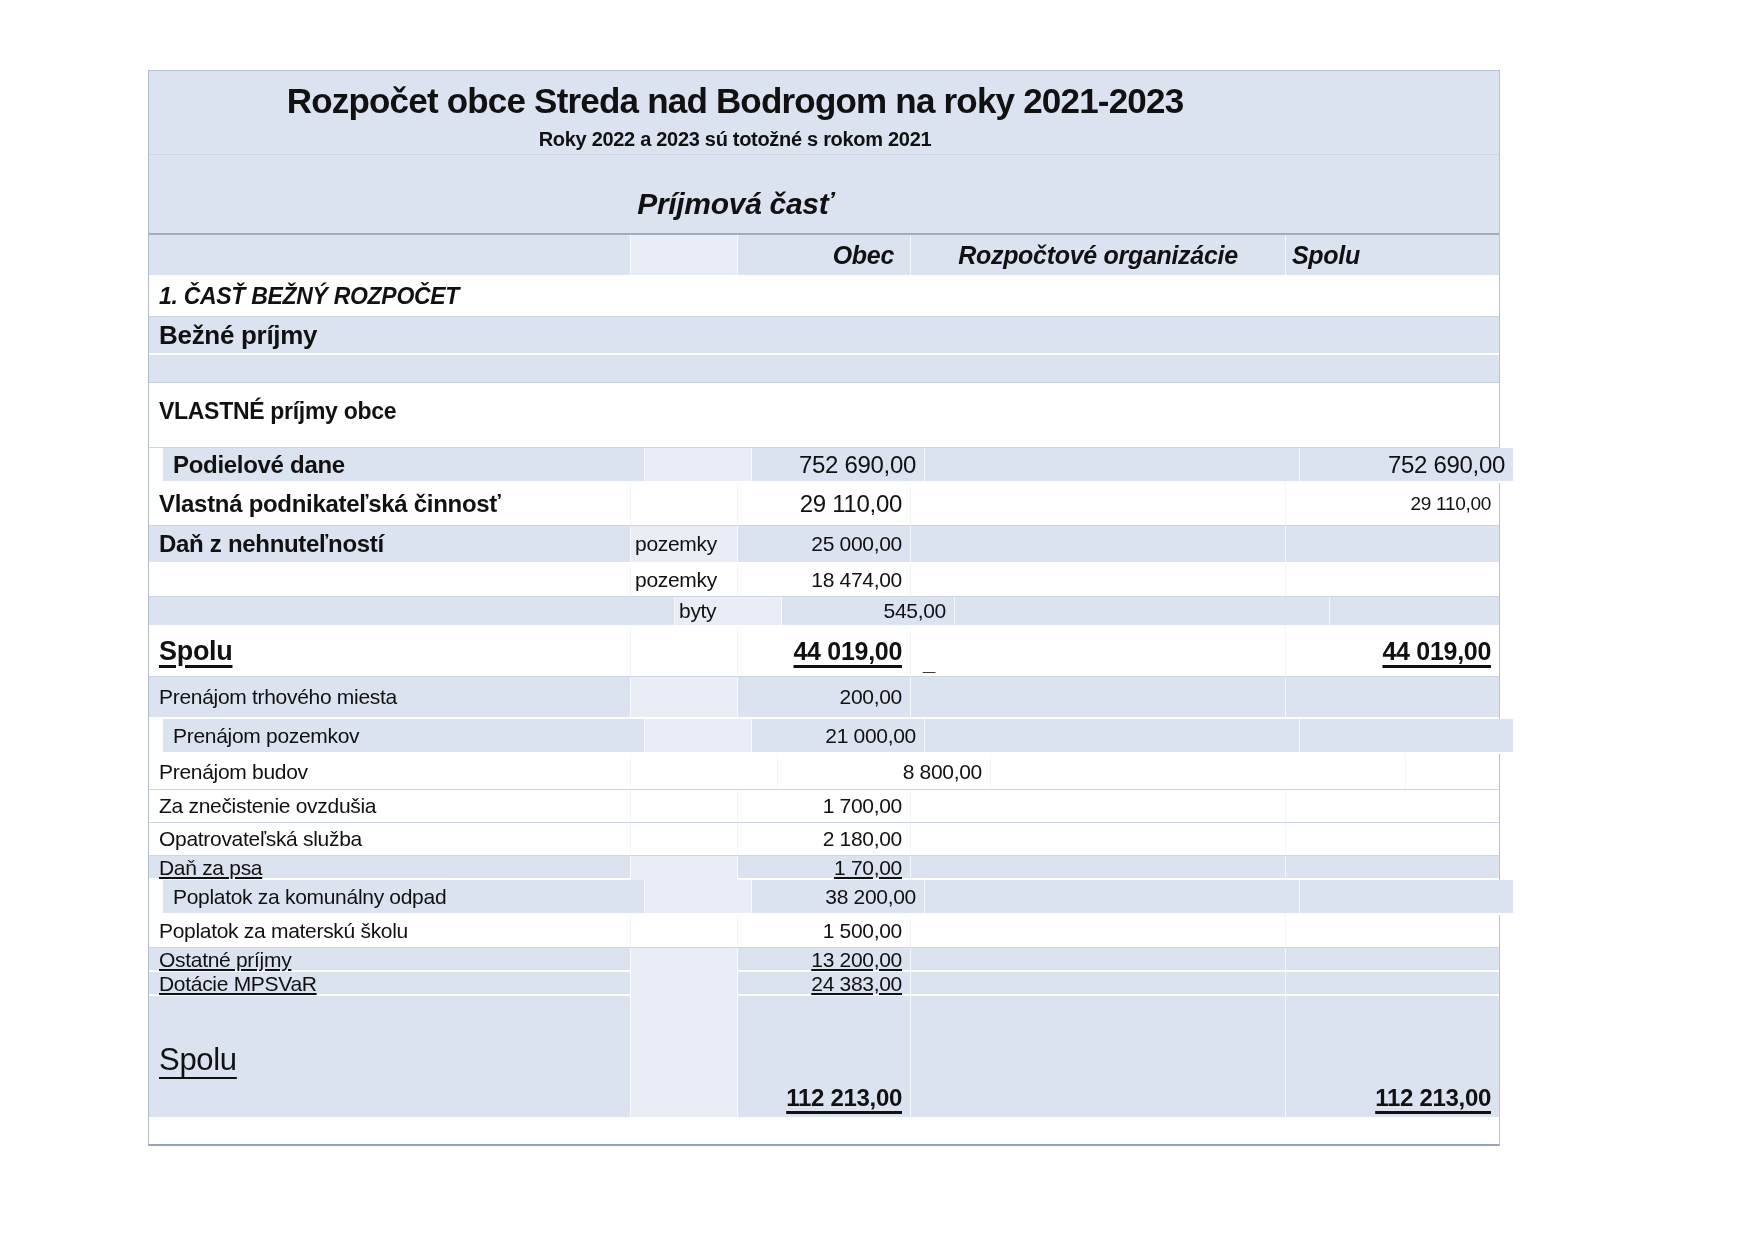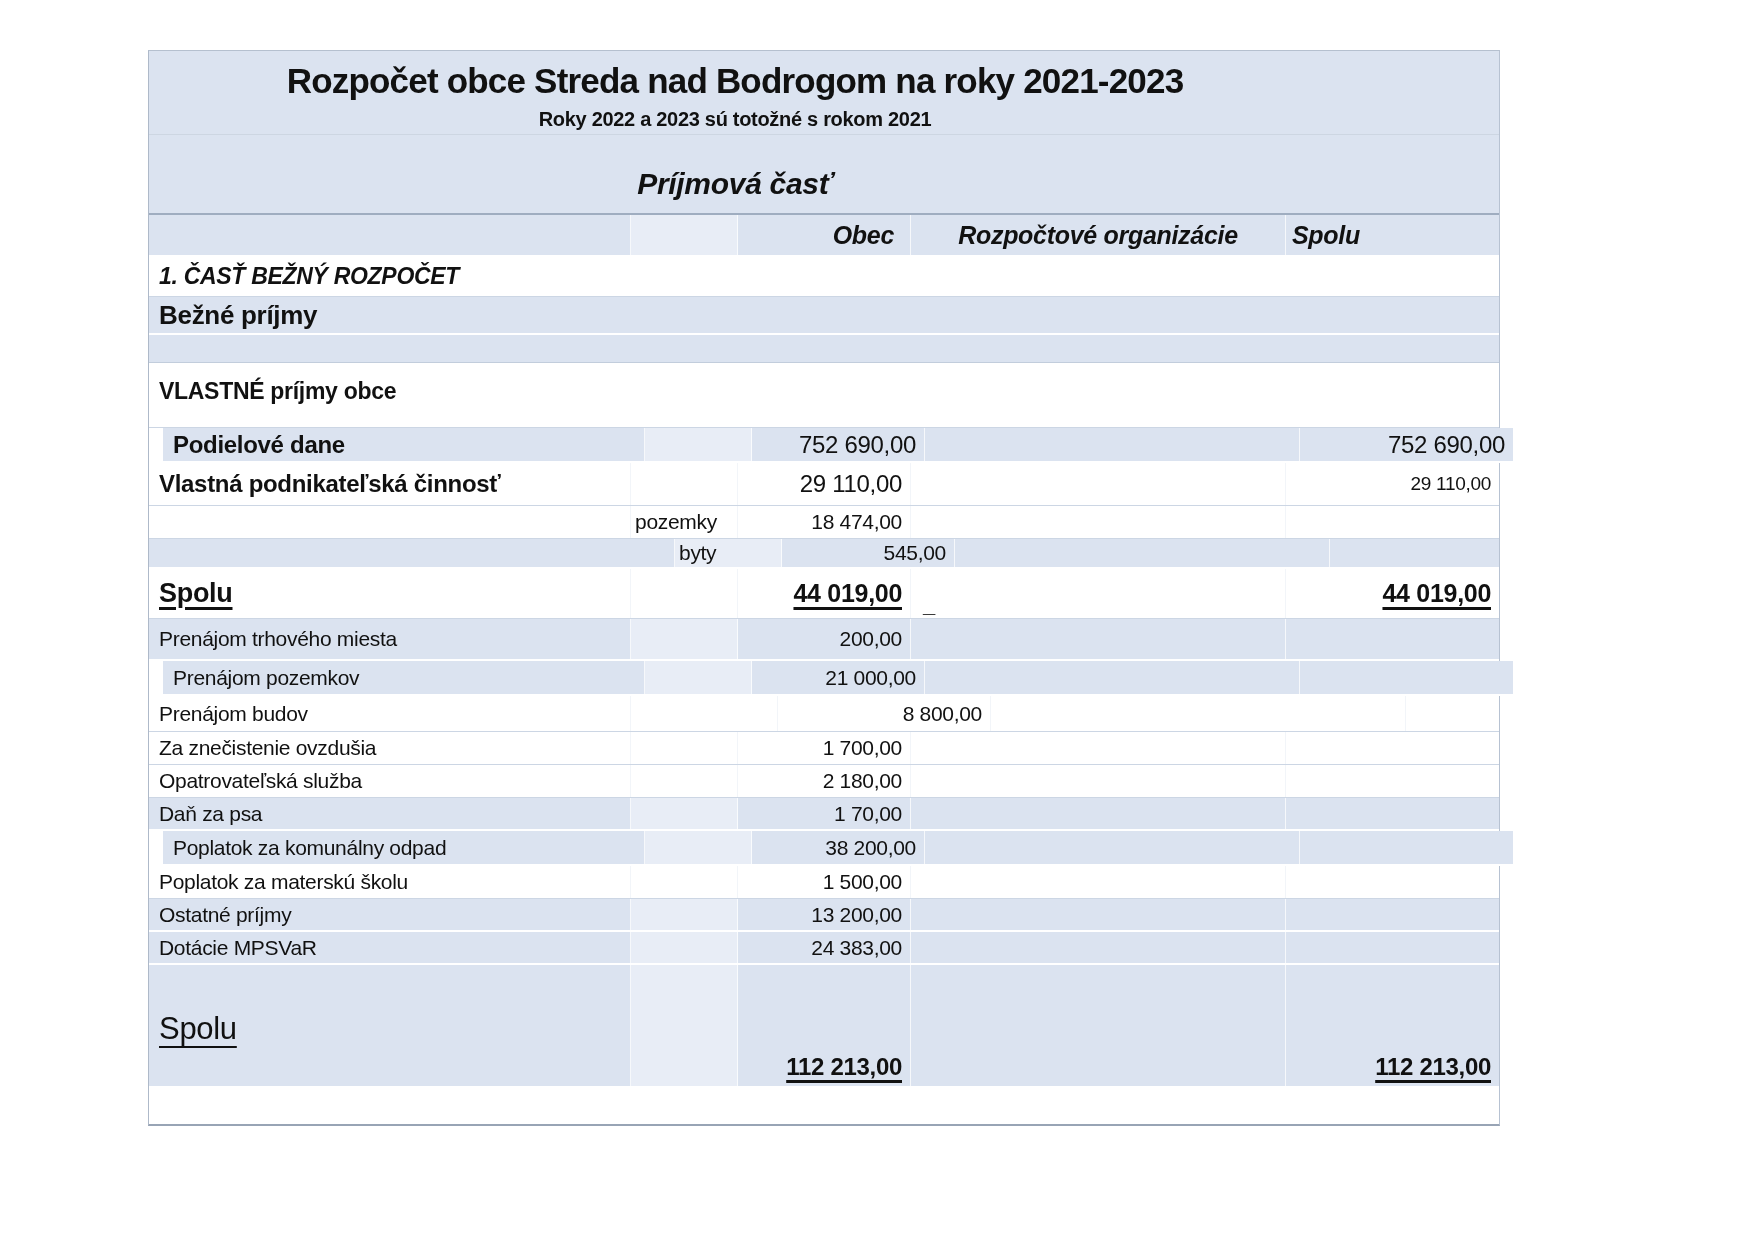--- a/index.html
+++ b/index.html
@@ -6,21 +6,21 @@
   .page{
     position:relative;
     width:1754px;height:1240px;
     background:#ffffff;
     font-family:"Liberation Sans", sans-serif;
     color:#111111;
     letter-spacing:-0.3px;
     overflow:hidden;
   }
   .sheet{
-    position:absolute;left:148px;top:50px;
+    position:absolute;left:148px;top:70px;
     width:1352px;height:1076px;
     box-sizing:border-box;
     background:#ffffff;
     border-left:1px solid #aeb9c9;
     border-right:1px solid #b7c2d2;
     border-top:1px solid #b5c0cf;
     border-bottom:2px solid #98a4b5;
     display:flex;flex-direction:column;
   }
   .band,.row{box-sizing:border-box;flex-shrink:0;width:100%;}
@@ -64,21 +64,21 @@
   .r{border-bottom:1px solid #ccd6e4;}
   .r.blue{border-bottom:2px solid #ffffff;}
   .bold-lbl{font-size:24px;font-weight:bold;}
   .bold-val{font-size:24px;font-weight:normal;}
   .reg-lbl{font-size:21px;}
   .reg-val{font-size:21px;}
   .sub-lbl{font-size:21px;}
   .small-val{font-size:19px;}
 
   .h35{height:35px;margin-left:14px;} .h43{height:43px;} .h38{height:38px;} .h33{height:33px;}
-  .h30{height:30px;padding-left:44px;} .h50{height:50px;} .h42{height:42px;} .h36{height:36px;gap:40px;} .h34{height:33px;}
+  .h30{height:30px;padding-left:44px;} .h50{height:50px;} .h42{height:42px;} .h36{height:36px;gap:40px;} .h34{height:24px;text-decoration:underline;}
 
   .u3{text-decoration:underline;text-decoration-thickness:3px;text-underline-offset:5px;}
   .u2{text-decoration:underline;text-decoration-thickness:2px;text-underline-offset:7px;}
   .subtotal-lbl{font-size:27px;font-weight:bold;}
   .subtotal-val{font-size:25px;font-weight:bold;}
   .mark{font-size:22px;font-weight:bold;padding-left:12px;align-self:flex-end;}
 
   .blank2{height:45px;}
   .blank2 .cell{height:45px;}
   .total-lbl-row{height:38px;}
@@ -150,27 +150,40 @@
       <div class="cell cB"></div>
       <div class="cell cC">
           <span class="bold-val">29 110,00</span>
         </div>
       <div class="cell cD"></div>
       <div class="cell cE">
           <span class="small-val">29 110,00</span>
         </div>
     </div>
 
-
-    <div class="row grid r white h33">
-      <div class="cell cA"></div>
+    <div class="row grid r blue h38">
+      <div class="cell cA">
+          <span class="bold-lbl">Daň z nehnuteľností</span>
+        </div>
       <div class="cell cB">
           <span class="sub-lbl">pozemky</span>
         </div>
       <div class="cell cC">
+          <span class="reg-val">25 000,00</span>
+        </div>
+      <div class="cell cD"></div>
+      <div class="cell cE"></div>
+    </div>
+
+    <div class="row grid r white h33">
+      <div class="cell cA"></div>
+      <div class="cell cB">
+          <span class="sub-lbl">pozemky</span>
+        </div>
+      <div class="cell cC">
           <span class="reg-val">18 474,00</span>
         </div>
       <div class="cell cD"></div>
       <div class="cell cE"></div>
     </div>
 
     <div class="row grid r blue h30">
       <div class="cell cA"></div>
       <div class="cell cB">
           <span class="sub-lbl">byty</span>

